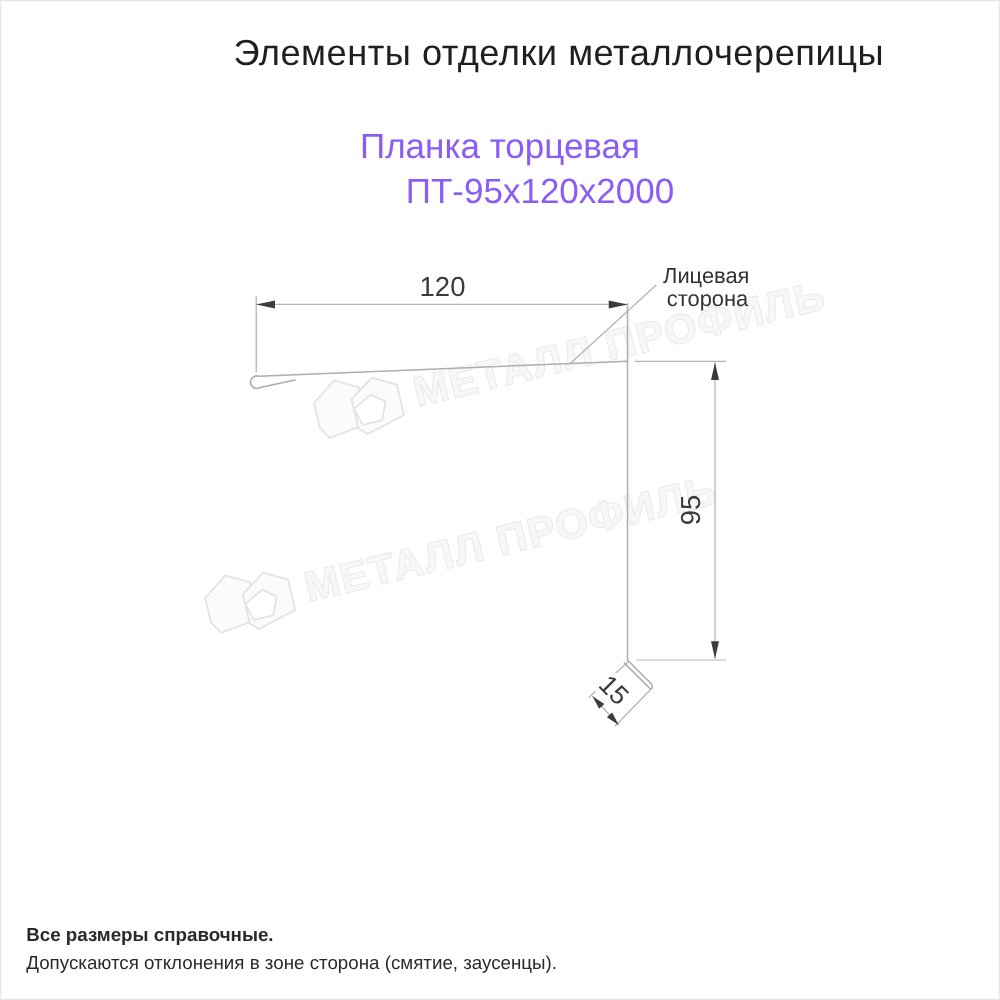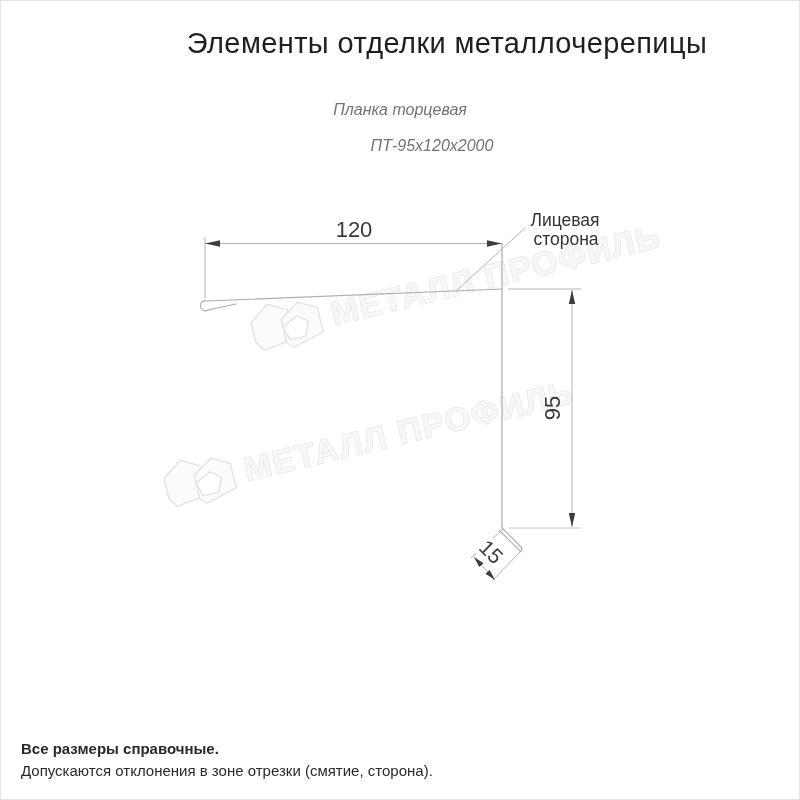--- a/index.html
+++ b/index.html
@@ -7,21 +7,21 @@
     width:800px;height:800px;position:relative;background:#ffffff;
     font-family:"Liberation Sans", sans-serif;color:#222;overflow:hidden;
   }
   .frame{position:absolute;inset:0;border:1px solid #e6e6e6;pointer-events:none;}
   .title{
     position:absolute;top:27px;left:0;width:800px;text-align:center;
     font-size:29px;letter-spacing:.4px;color:#1f1f1f;padding-left:47px;
   }
   .subtitle{
     position:absolute;left:0;width:800px;text-align:center;
-    font-size:16px;color:#737373;font-style:italic;
+    font-size:28px;color:#8b5cf6;
   }
   .subtitle.name{top:101px;}
   .subtitle.code{top:137px;margin-left:32px;}
   .footer-line{
     position:absolute;left:21px;font-size:15px;color:#2a2a2a;
   }
   .footer-line.l1{top:740px;font-weight:bold;}
   .footer-line.l2{top:762px;}
   svg.diagram{position:absolute;left:0;top:0;}
   .dim-text{fill:#3a3a3a;font-size:22px;font-family:"Liberation Sans",sans-serif;}
@@ -97,13 +97,13 @@
   </g>
 
   <g>
     <path d="M456,291 L525,228" stroke="#b4b4b4" stroke-width="1" fill="none"></path>
     <text class="lbl-text" x="565" y="226" text-anchor="middle">Лицевая</text>
     <text class="lbl-text" x="566" y="245" text-anchor="middle">сторона</text>
   </g>
 </svg>
 
 <div class="footer-line l1">Все размеры справочные.</div>
-<div class="footer-line l2">Допускаются отклонения в зоне отрезки (смятие, сторона).</div>
+<div class="footer-line l2">Допускаются отклонения в зоне сторона (смятие, заусенцы).</div>
 
 </body></html>

